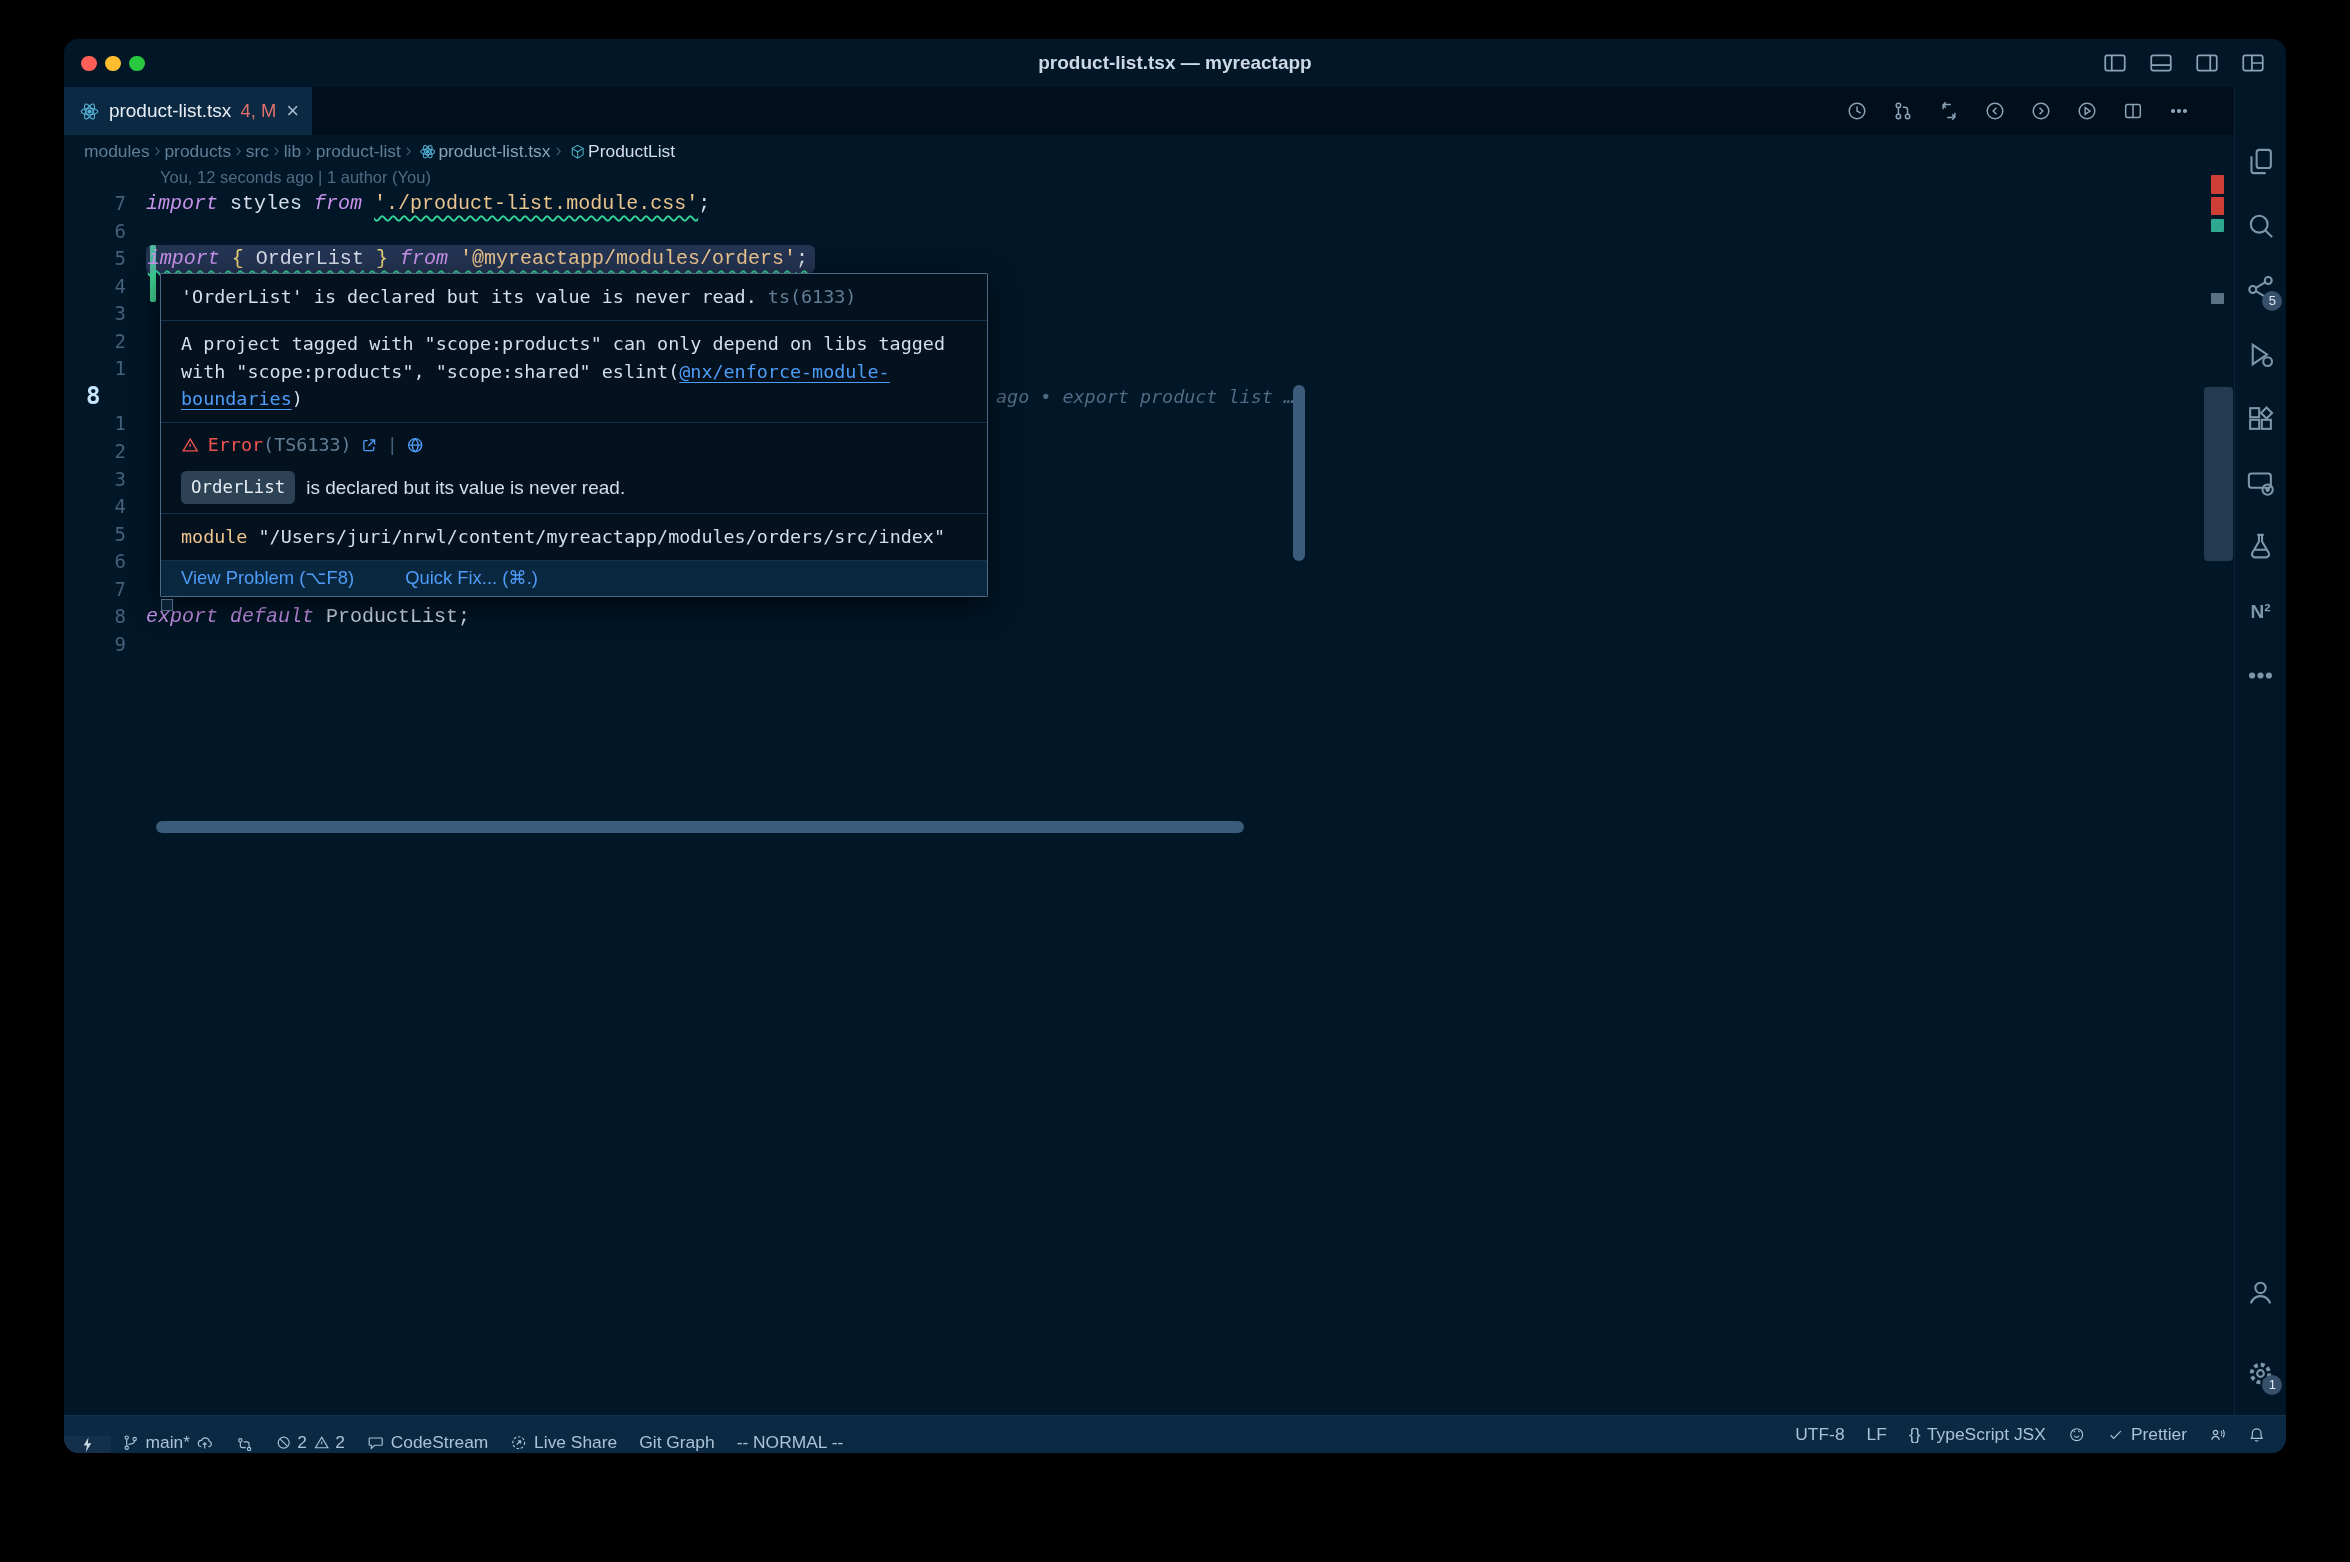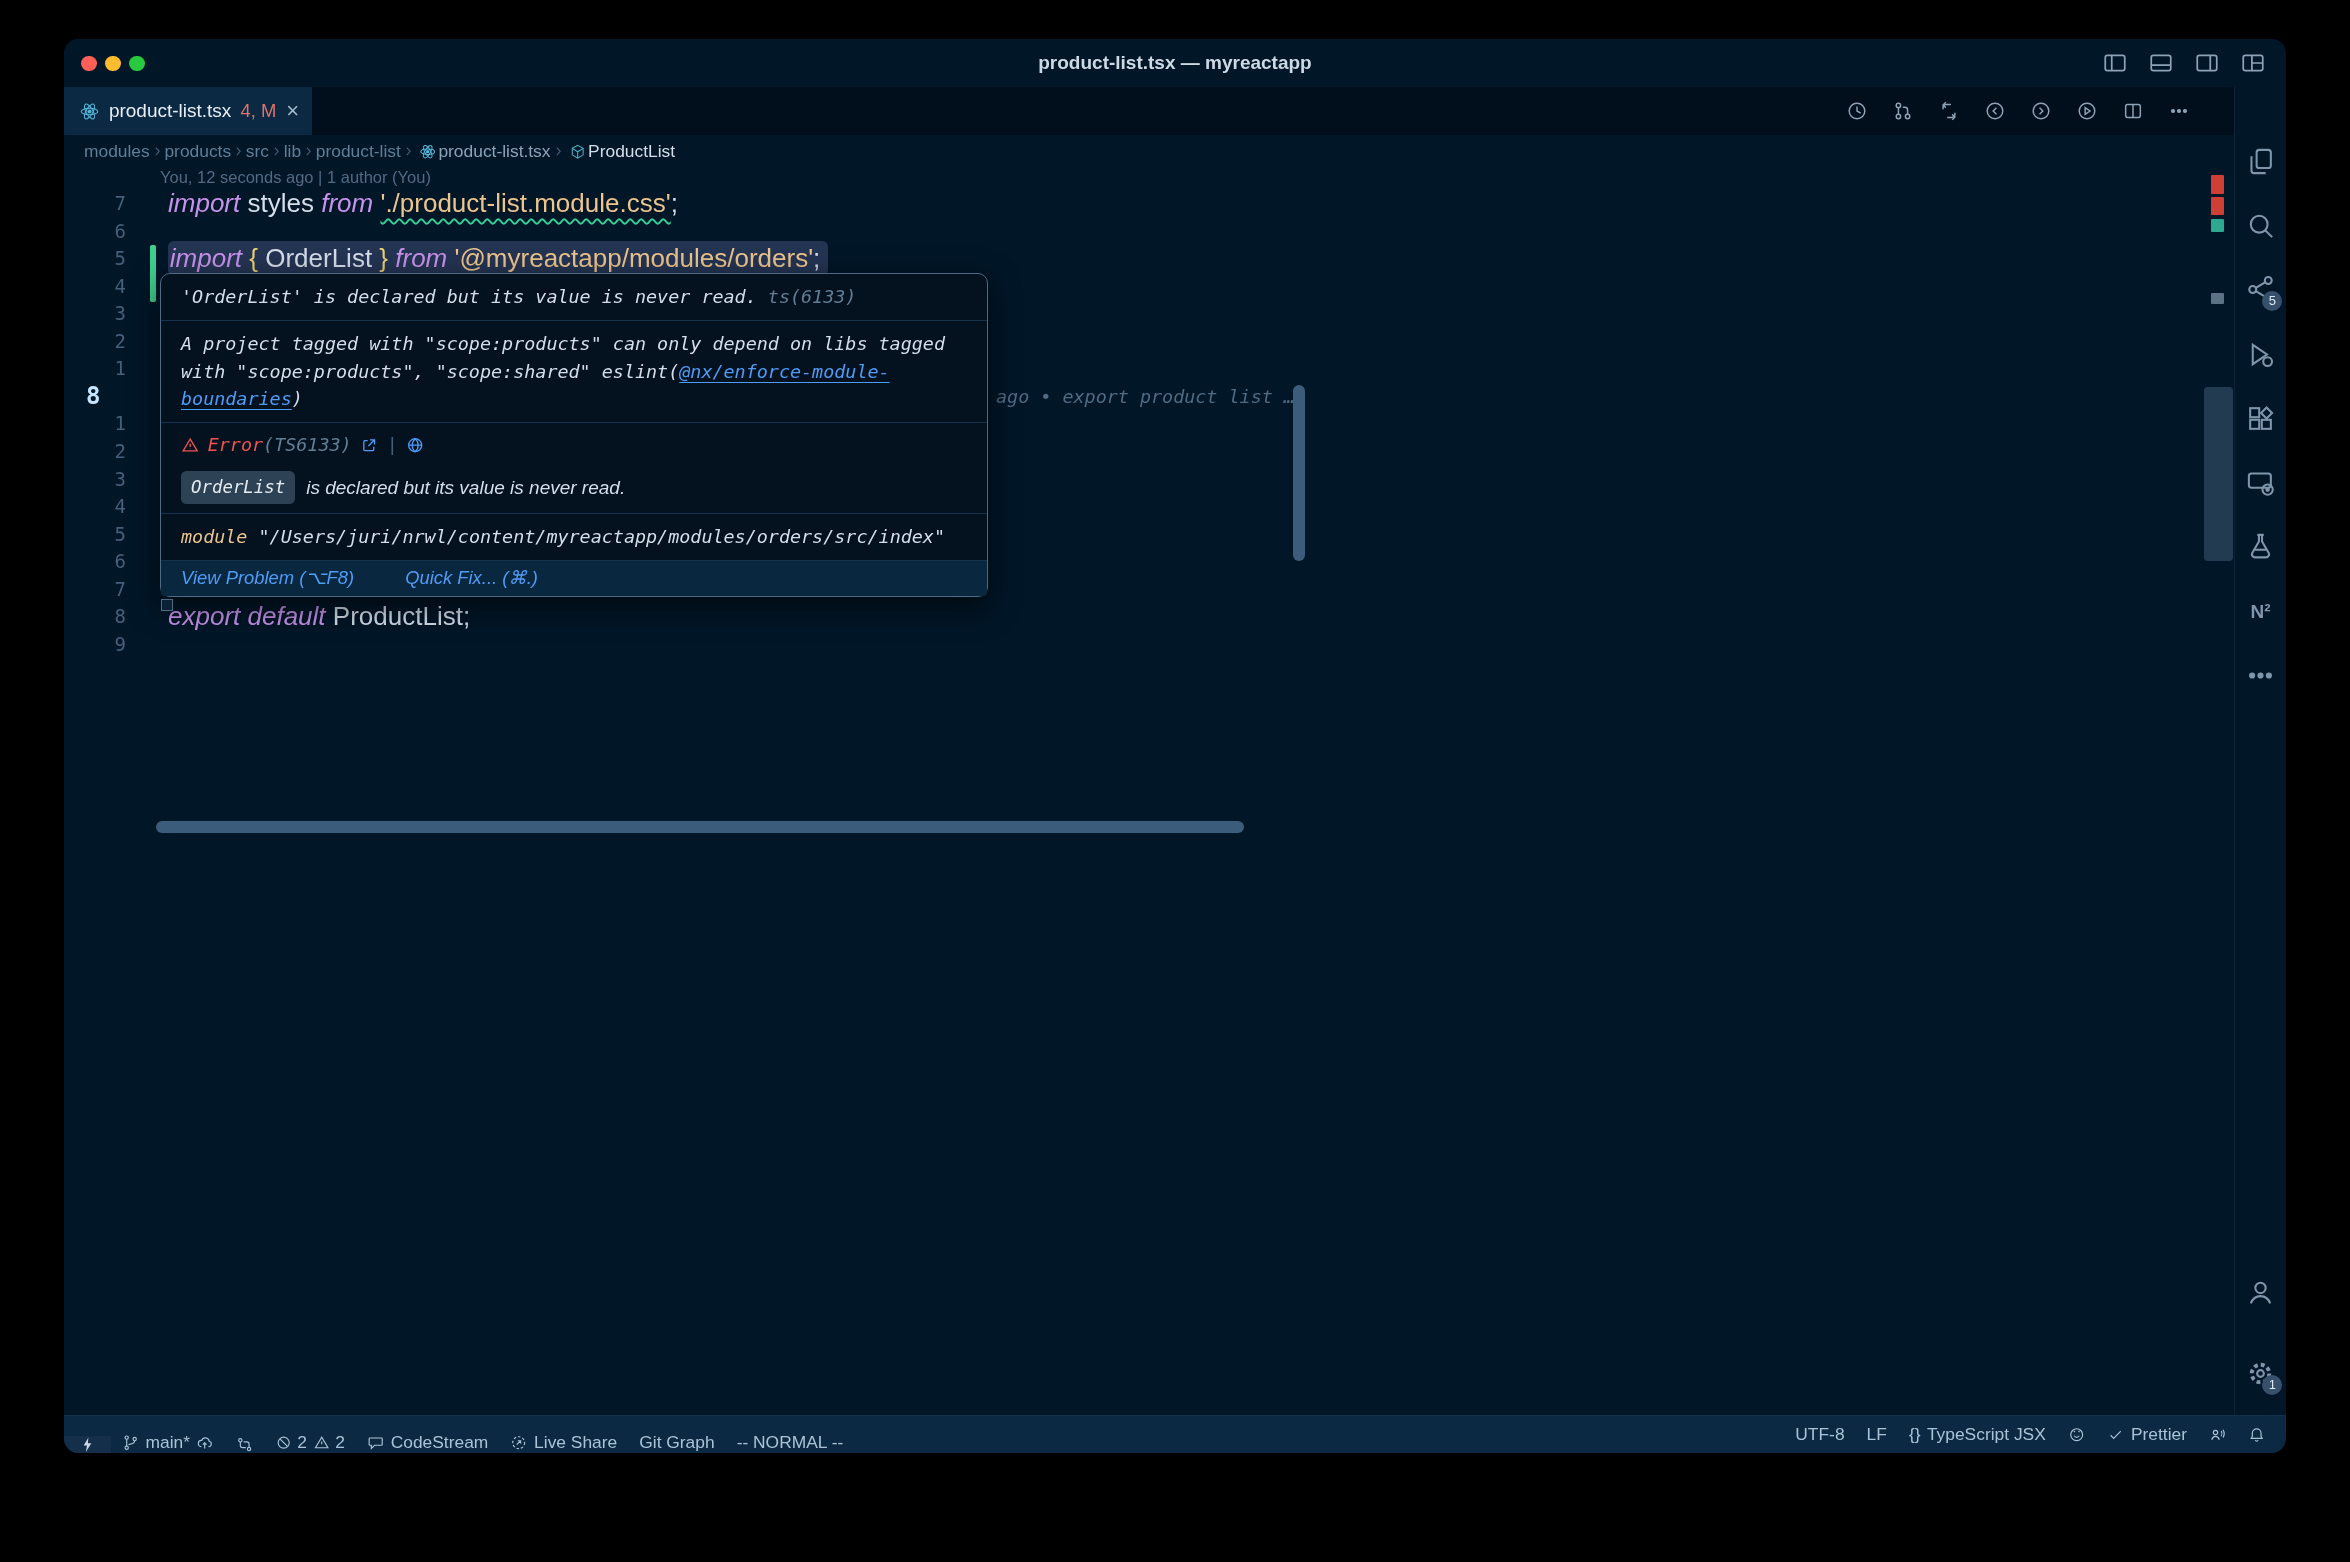--- a/index.html
+++ b/index.html
@@ -47,37 +47,37 @@
   .bc-ic{width:17.4px;height:17.4px;margin:0 1.8px 0 3.7px;}
   .bc-ic svg{width:100%;height:100%;stroke-width:1.4;fill:none;stroke:currentColor}
   .cube{color:#4fb7c9}
   
   .editor{position:absolute;left:0;top:129px;right:51px;bottom:37px;overflow:hidden;}
   .blame-lens{position:absolute;left:96px;top:0;font-size:16.5px;color:#4f6b84;}
   .ln{position:absolute;left:0;width:62px;text-align:right;height:27.5px;line-height:27.5px;
       color:var(--gutter);font-size:19px;font-family:"DejaVu Sans Mono",monospace;}
   .ln.current{left:22px;width:auto;text-align:left;font-size:24px;color:#c5e4fd;font-weight:600;}
   .gutter-mod{position:absolute;left:86px;top:77px;width:5.5px;height:57px;background:var(--green);border-radius:1.8px;}
-  .code-line{position:absolute;left:104px;height:27.5px;line-height:27.5px;font-size:26px;white-space:pre;
-             font-family:Liberation Sans, sans-serif;color:var(--fg);}
+  .code-line{position:absolute;left:82px;height:27.5px;line-height:27.5px;font-size:20px;white-space:pre;
+             font-family:Liberation Mono, monospace;color:var(--fg);}
   .kw{color:var(--kw);font-style:italic}
   .id{color:var(--fg)} .pn{color:var(--fg)} .br{color:var(--brace)} .str{color:var(--str)}
   .wavy{text-decoration:underline wavy #34d399 1.8px;text-underline-offset:5.5px;text-decoration-skip-ink:none;}
   .sel{background:rgba(130,132,197,.28);padding:1.8px 7.3px 2.8px 1.8px;border-radius:6px;}
   .ghost{position:absolute;left:932px;top:215px;height:27.5px;line-height:27.5px;color:#4f6b84;
          font-style:italic;font-size:18.4px;font-family:"DejaVu Sans Mono",monospace;white-space:pre;}
   .hscroll{position:absolute;left:92px;top:653px;width:1088px;height:12px;background:var(--scroll);border-radius:6.4px;}
   .vmini{position:absolute;left:1229px;top:217px;width:12px;height:176px;background:var(--scroll);border-radius:6.4px;}
   .overview{position:absolute;right:0;top:0;bottom:0;width:33px;}
   .ov-mark{position:absolute;left:9.2px;width:13px;border-radius:0.9px;}
   .ov-thumb{position:absolute;left:1.8px;width:29px;top:219px;height:174px;background:rgba(108,140,170,.32);border-radius:3.7px;}
   
   .hover{position:absolute;left:96px;top:105px;width:826px;background:var(--hoverbg);
-         border:0.9px solid var(--hoverborder);border-radius:10px;z-index:10;
-         box-shadow:0 9.2px 31px rgba(0,0,0,.6);color:var(--fg);font-style:italic;}
+         border:0.9px solid var(--hoverborder);border-radius:1px;z-index:10;
+         box-shadow:0 9.2px 31px rgba(0,0,0,.6);color:var(--fg);}
   .hv-sec{padding:9.2px 20px;font-family:"DejaVu Sans Mono",monospace;font-size:18.4px;line-height:27.5px;}
   .hv-sec + .hv-sec{border-top:0.9px solid var(--divider);}
   .hv-code{color:#627e95}
   .hv-link{color:var(--link);text-decoration:underline;text-underline-offset:3.7px;cursor:pointer;}
   .hv-errrow{display:flex;align-items:center;gap:8.3px;line-height:26px;}
   .hv-err{color:var(--err)} .hv-gray{color:#627e95}
   .hv-ic{width:18.4px;height:18.4px;color:var(--link);}
   .hv-ic svg{stroke:currentColor;fill:none;stroke-width:1.7;width:100%;height:100%;}
   .hv-ic.warn{color:var(--err)}
   .hv-pipe{color:#44607a}

